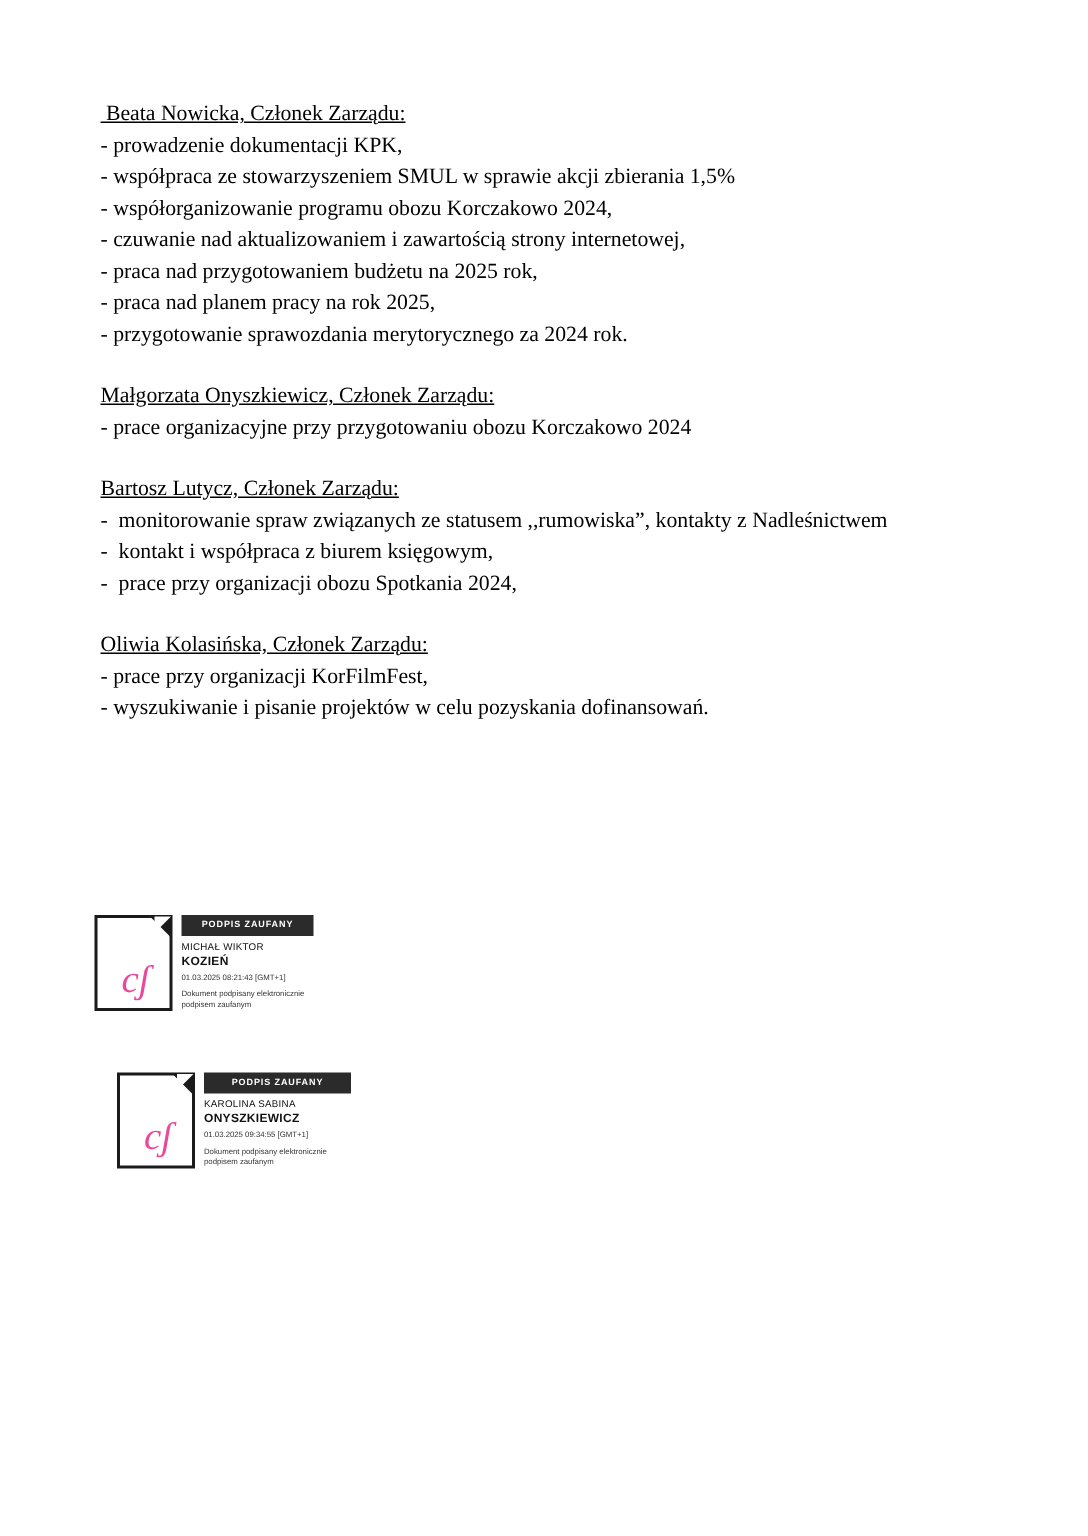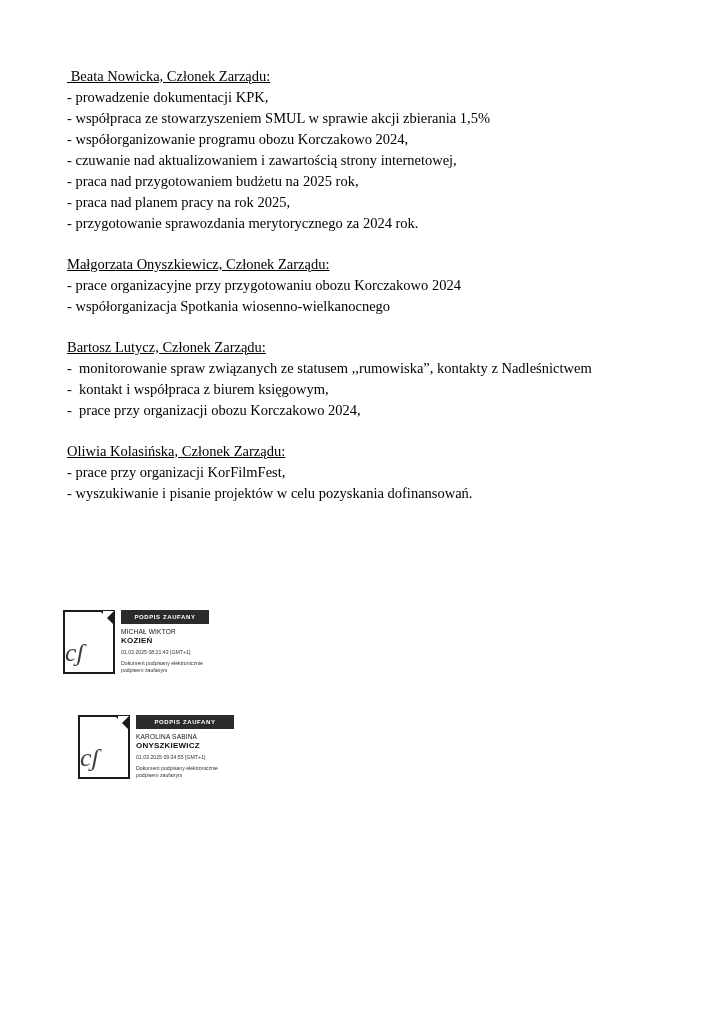--- a/index.html
+++ b/index.html
@@ -73,26 +73,26 @@
     position: absolute;
     top: -1px;
     right: -1px;
     width: 0;
     height: 0;
     border-left: 11px solid #ffffff;
     border-bottom: 11px solid transparent;
   }
   .sig-doc .scribble {
     position: absolute;
-    left: 0;
+    left: 16px;
     bottom: 6px;
     font-family: "Liberation Serif", serif;
     font-style: italic;
     font-size: 26px;
-    color: #404040;
+    color: #ec4899;
     line-height: 1;
   }
   .sig-box {
     margin-left: 6px;
     width: 88px;
     box-sizing: border-box;
   }
   .sig-banner {
     background: #2b2b2b;
     color: #ffffff;
@@ -150,28 +150,27 @@
       <div class="line">- współorganizowanie programu obozu Korczakowo 2024,</div>
       <div class="line">- czuwanie nad aktualizowaniem i zawartością strony internetowej,</div>
       <div class="line">- praca nad przygotowaniem budżetu na 2025 rok,</div>
       <div class="line">- praca nad planem pracy na rok 2025,</div>
       <div class="line">- przygotowanie sprawozdania merytorycznego za 2024 rok.</div>
     </div>
 
     <div class="block">
       <div class="heading">Małgorzata Onyszkiewicz, Członek Zarządu:</div>
       <div class="line">- prace organizacyjne przy przygotowaniu obozu Korczakowo 2024</div>
-      <div class="line">- współorganizacja Spotkania wiosenno-wielkanocnego</div>
     </div>
 
     <div class="block">
       <div class="heading">Bartosz Lutycz, Członek Zarządu:</div>
       <div class="line">-  monitorowanie spraw związanych ze statusem ,,rumowiska”, kontakty z Nadleśnictwem</div>
       <div class="line">-  kontakt i współpraca z biurem księgowym,</div>
-      <div class="line">-  prace przy organizacji obozu Korczakowo 2024,</div>
+      <div class="line">-  prace przy organizacji obozu Spotkania 2024,</div>
     </div>
 
     <div class="block">
       <div class="heading">Oliwia Kolasińska, Członek Zarządu:</div>
       <div class="line">- prace przy organizacji KorFilmFest,</div>
       <div class="line">- wyszukiwanie i pisanie projektów w celu pozyskania dofinansowań.</div>
     </div>
 
   </div>
 

